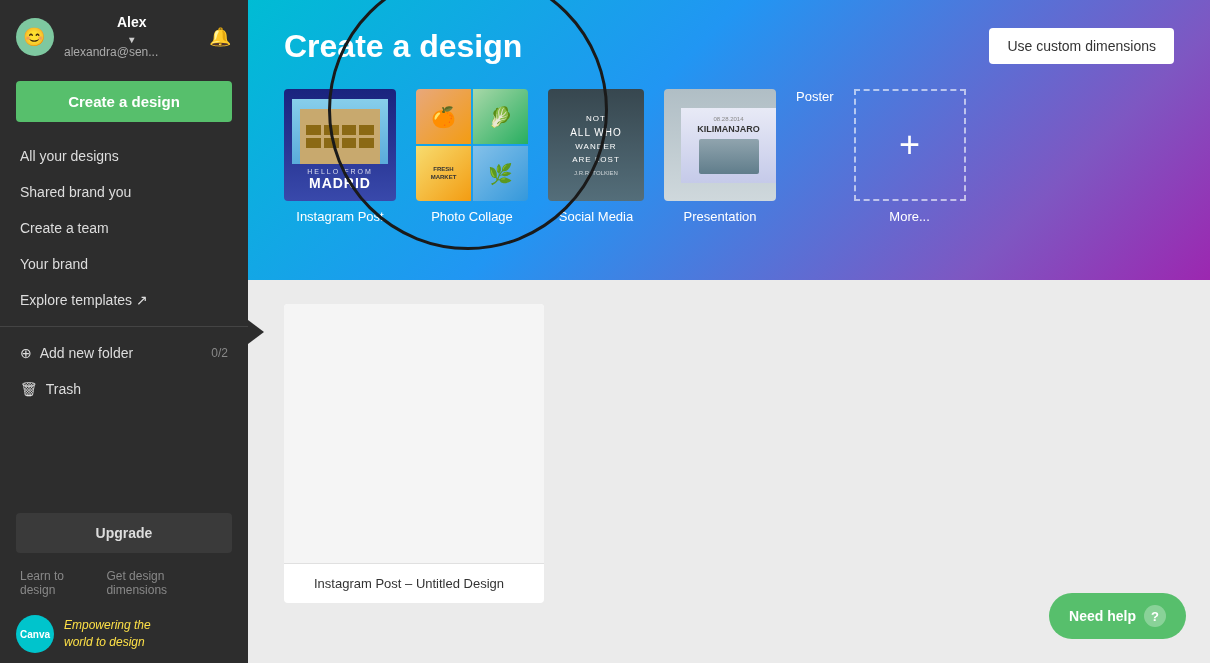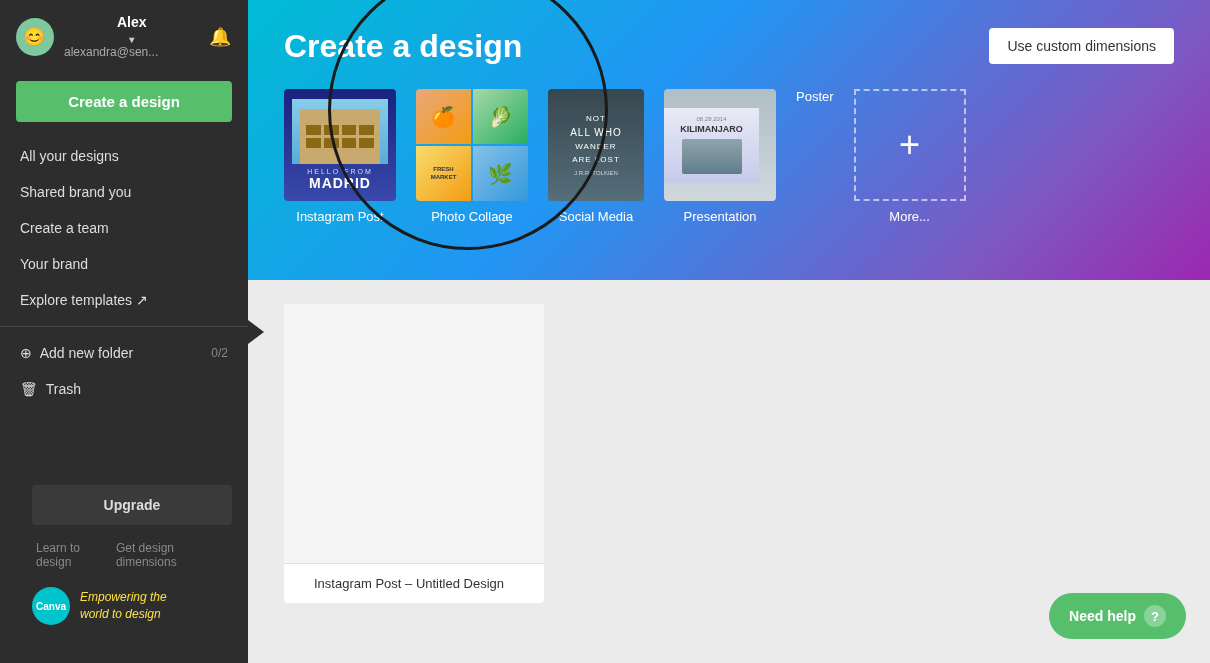--- a/index.html
+++ b/index.html
@@ -100,22 +100,21 @@
     .nav-count {
       color: #888;
       font-size: 12px;
     }
     .nav-item-left {
       display: flex; align-items: center; gap: 8px;
     }
 
     .sidebar-bottom {
       margin-top: auto;
-      padding-bottom: 28px;
-      margin-left: 16px;
+      padding-bottom: 0;
     }
 
     .upgrade-btn {
       margin: 8px 16px;
       background: #3a3a3a;
       color: #ddd;
       border: none;
       border-radius: 4px;
       padding: 12px;
       font-size: 14px;
@@ -490,21 +489,21 @@
             <div style="font-size:10px;letter-spacing:1px;margin-bottom:4px">ALL WHO</div>
             <div style="font-size:8px;letter-spacing:1px;margin-bottom:4px">WANDER</div>
             <div style="font-size:8px;letter-spacing:1px;margin-bottom:6px">ARE LOST</div>
             <div style="font-size:6px;opacity:0.7">J.R.R. TOLKIEN</div>
           </div>
         </div>
         <span class="template-label">Social Media</span>
       </div>
 
       <div class="template-item">
-        <div class="template-thumbnail" style="width:112px;height:112px;background:linear-gradient(180deg,#b0bec5,#cfd8dc);display:flex;align-items:center;justify-content:flex-start;">
+        <div class="template-thumbnail" style="width:112px;height:112px;background:linear-gradient(180deg,#b0bec5,#cfd8dc);display:flex;align-items:center;justify-content:flex-end;">
           <div style="width:95px;height:75px;background:linear-gradient(180deg,#e8eaf6,#c5cae9);display:flex;flex-direction:column;align-items:center;justify-content:center;font-size:7px;color:#555;text-align:center;padding:6px;position:relative;">
             <div style="font-size:6px;color:#888;margin-bottom:2px">08.28.2014</div>
             <div style="font-size:9px;font-weight:bold;color:#333;line-height:1.2;margin-bottom:4px">KILIMANJARO</div>
             <div style="width:60px;height:35px;background:linear-gradient(180deg,#90a4ae,#607d8b);border-radius:2px;"></div>
           </div>
         </div>
         <span class="template-label">Presentation</span>
       </div>
 
       <div class="template-item">

